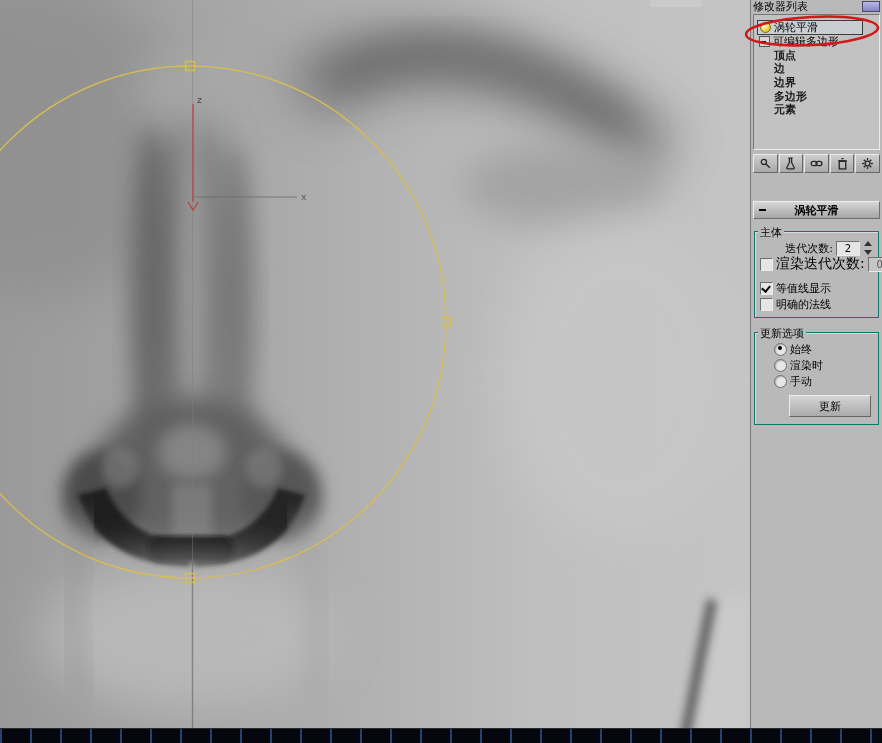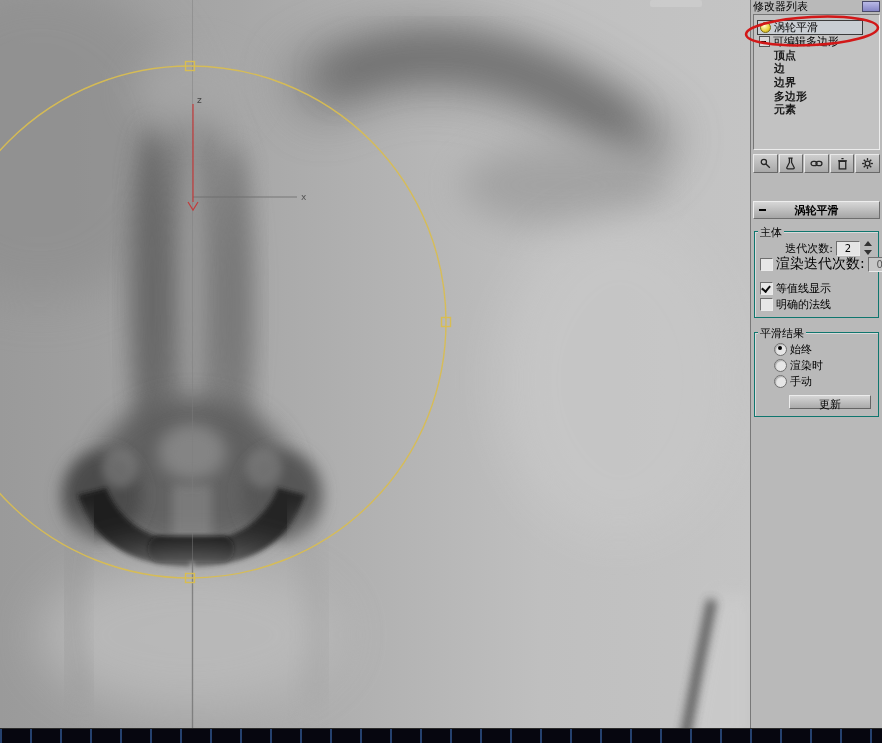--- a/index.html
+++ b/index.html
@@ -62,21 +62,21 @@
   .spin{width:10px;height:14px;display:flex;flex-direction:column;justify-content:space-between;flex:none;}
   .spin i{display:block;width:0;height:0;border-left:4px solid transparent;border-right:4px solid transparent;margin:0 auto;}
   .spin .up{border-bottom:5px solid #333;}
   .spin .dn{border-top:5px solid #333;}
   .ml-auto{margin-left:auto;}
   .radio{width:11px;height:11px;border-radius:50%;flex:none;background:#e6e6e6;
          border:1px solid #6f6f6f;box-shadow:inset 1px 1px 1px rgba(0,0,0,.25);position:relative;}
   .radio.on::after{content:"";position:absolute;left:2.5px;top:2.5px;width:4px;height:4px;
          border-radius:50%;background:#000;}
   .btnrow{display:flex;justify-content:flex-end;padding:6px 4px 2px;}
-  .update-btn{width:82px;height:14px;font-size:11px;font-family:inherit;color:#000;
+  .update-btn{width:82px;height:22px;font-size:11px;font-family:inherit;color:#000;
         background:linear-gradient(#d5d5d5,#aaa);
         border:1px solid;border-color:#ececec #656565 #656565 #ececec;}
 
   
   .annot{position:absolute;left:738px;top:10px;width:146px;height:44px;pointer-events:none;z-index:50;}
   .bottombar{position:absolute;left:0;top:728px;width:882px;height:15px;
         background-color:#06060f;
         background-image:repeating-linear-gradient(90deg,#25416e 0 2px,transparent 2px 30px);
         border-top:1px solid #2a2a2a;box-sizing:border-box;}
 </style>
@@ -273,21 +273,21 @@
         <span class="lbl">等值线显示</span>
       </div>
       <div class="crow">
         <span class="cb"></span>
         <span class="lbl">明确的法线</span>
       </div>
     </div>
 
 
     <div class="group">
-      <span class="gtitle">平滑结果</span>
+      <span class="gtitle">更新选项</span>
       <div class="crow rindent">
         <span class="radio on"></span>
         <span class="lbl">始终</span>
       </div>
       <div class="crow rindent">
         <span class="radio"></span>
         <span class="lbl">渲染时</span>
       </div>
       <div class="crow rindent">
         <span class="radio"></span>

